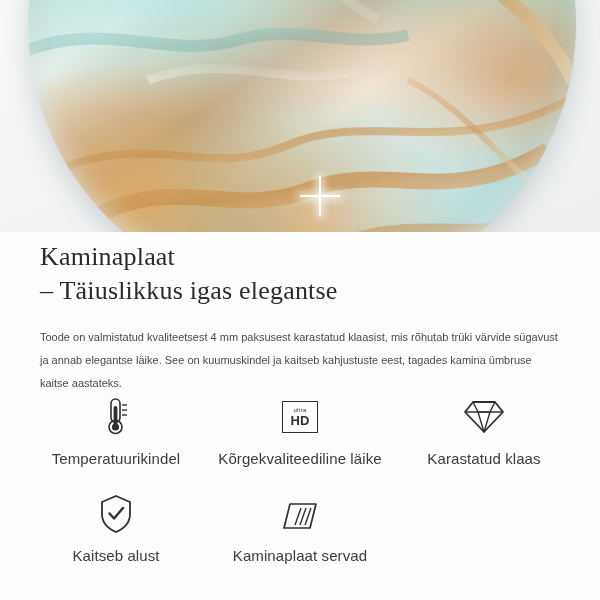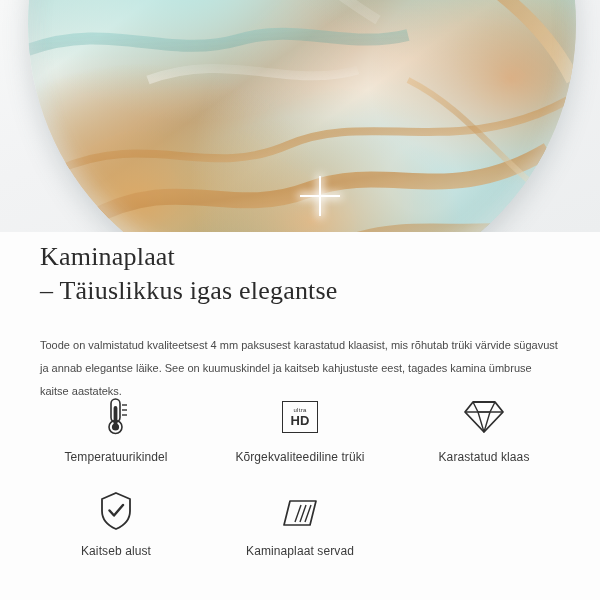--- a/index.html
+++ b/index.html
@@ -91,21 +91,21 @@
 
   
   .content {
     position: absolute;
     left: 0;
     top: 232px;
     width: 600px;
   }
   .title {
     margin: 0;
-    padding: 12px 40px;
+    padding: 4px 40px;
     padding-top: 8px;
     font-family: "Liberation Serif", serif;
     font-weight: 400;
     font-size: 26px;
     line-height: 34px;
     color: #2b2b2b;
     letter-spacing: 0.2px;
   }
   .title .l2 { display: block; }
   .desc {
@@ -137,21 +137,21 @@
   }
   .feature-icon {
     height: 50px;
     display: flex;
     align-items: center;
     justify-content: center;
     color: #2f2f2f;
   }
   .feature-label {
     margin-top: 8px;
-    font-size: 12px;
+    font-size: 15px;
     color: #3b3b3b;
     text-align: left;
     letter-spacing: 0.1px;
   }
   .hd-badge {
     width: 34px;
     height: 30px;
     border: 1.6px solid #2f2f2f;
     border-radius: 0;
     display: flex;
@@ -240,21 +240,21 @@
       <div class="feature-label">Temperatuurikindel</div>
     </div>
 
     <div class="feature">
       <div class="feature-icon">
         <div class="hd-badge">
           <span class="ultra">ultra</span>
           <span class="hd">HD</span>
         </div>
       </div>
-      <div class="feature-label">Kõrgekvaliteediline trüki</div>
+      <div class="feature-label">Kõrgekvaliteediline läike</div>
     </div>
 
     <div class="feature">
       <div class="feature-icon">
         <svg width="42" height="38" viewBox="0 0 42 38">
           <path d="M10 4 H32 L40 14 L21 34 L2 14 Z" fill="none" stroke="#2f2f2f" stroke-width="1.8" stroke-linejoin="round"></path>
           <path d="M2 14 H40" stroke="#2f2f2f" stroke-width="1.4"></path>
           <path d="M10 4 L15 14 L21 34" stroke="#2f2f2f" stroke-width="1.4" fill="none"></path>
           <path d="M32 4 L27 14 L21 34" stroke="#2f2f2f" stroke-width="1.4" fill="none"></path>
           <path d="M15 14 H27" stroke="#2f2f2f" stroke-width="1.2"></path>

